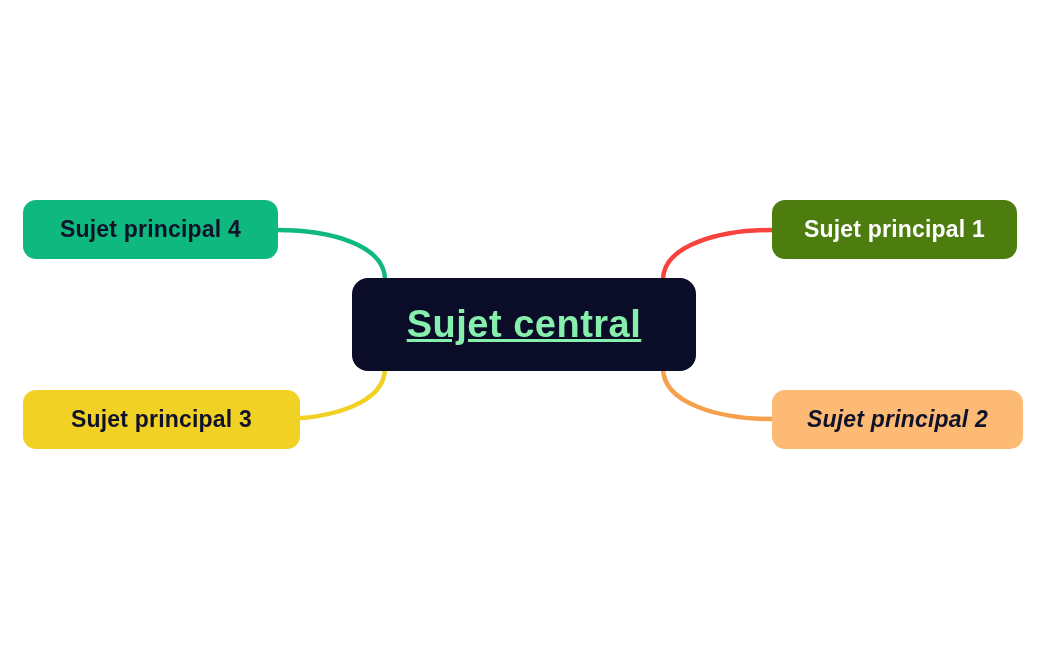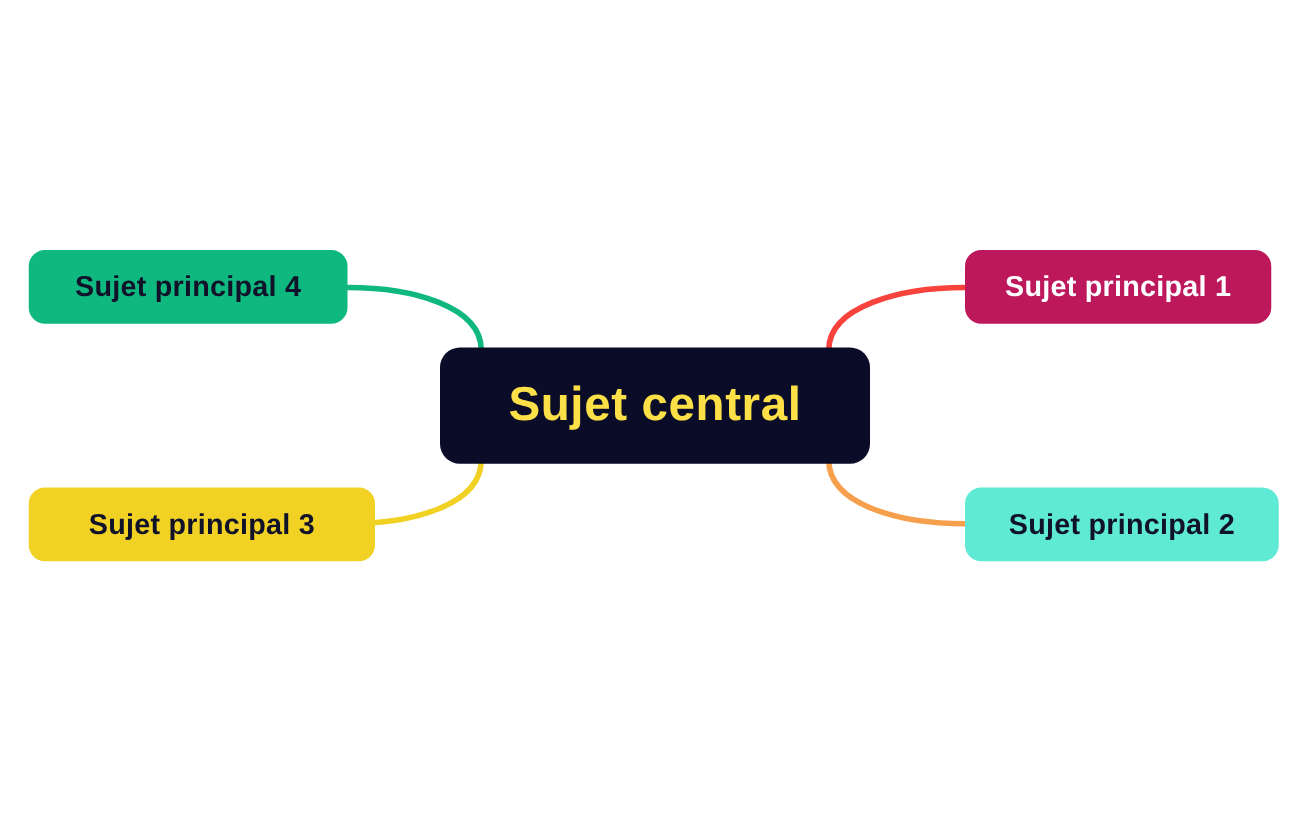--- a/index.html
+++ b/index.html
@@ -61,29 +61,29 @@
 
 <div class="canvas">
 
   <svg class="connectors" viewBox="0 0 1050 650">
     <path d="M 772 230 C 720 230, 663 245, 663 280" fill="none" stroke-width="4.5" stroke-linecap="round" stroke="#F8423C"></path>
     <path d="M 772 419 C 720 419, 663 404, 663 368" fill="none" stroke-width="4.5" stroke-linecap="round" stroke="#F6A04E"></path>
     <path d="M 278 419 C 330 419, 385 404, 385 368" fill="none" stroke-width="4.5" stroke-linecap="round" stroke="#F1D123"></path>
     <path d="M 278 230 C 330 230, 385 245, 385 280" fill="none" stroke-width="4.5" stroke-linecap="round" stroke="#0FB87E"></path>
   </svg>
 
-  <div class="node node-central" style="background: rgb(10, 12, 40); color: #fde047;">
+  <div class="node node-central" style="background: rgb(10, 12, 40); color: #86efac; text-decoration: underline;">
     <span>Sujet central</span>
   </div>
 
-  <div class="node node-branch node-branch-1" style="background: #be185d; color: rgb(255, 255, 255);">
+  <div class="node node-branch node-branch-1" style="background: #4d7c0f; color: rgb(255, 255, 255);">
     <span>Sujet principal 1</span>
   </div>
 
-  <div class="node node-branch node-branch-2" style="background: #5eead4; color: rgb(16, 18, 42);">
+  <div class="node node-branch node-branch-2" style="background: #fdba74; color: rgb(16, 18, 42); font-style: italic;">
     <span>Sujet principal 2</span>
   </div>
 
   <div class="node node-branch node-branch-3" style="background: rgb(241, 209, 35); color: rgb(16, 18, 42);">
     <span>Sujet principal 3</span>
   </div>
 
   <div class="node node-branch node-branch-4" style="background: rgb(15, 184, 126); color: rgb(16, 18, 42);">
     <span>Sujet principal 4</span>
   </div>

